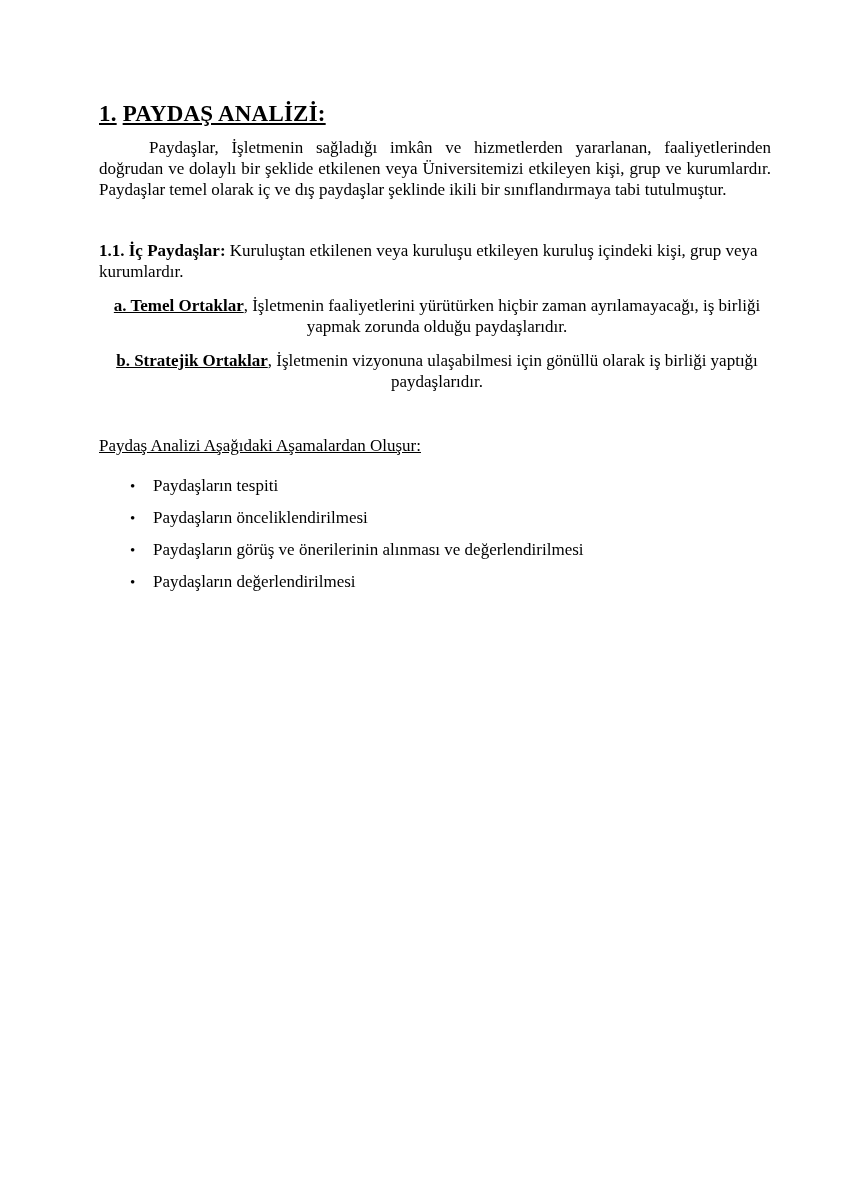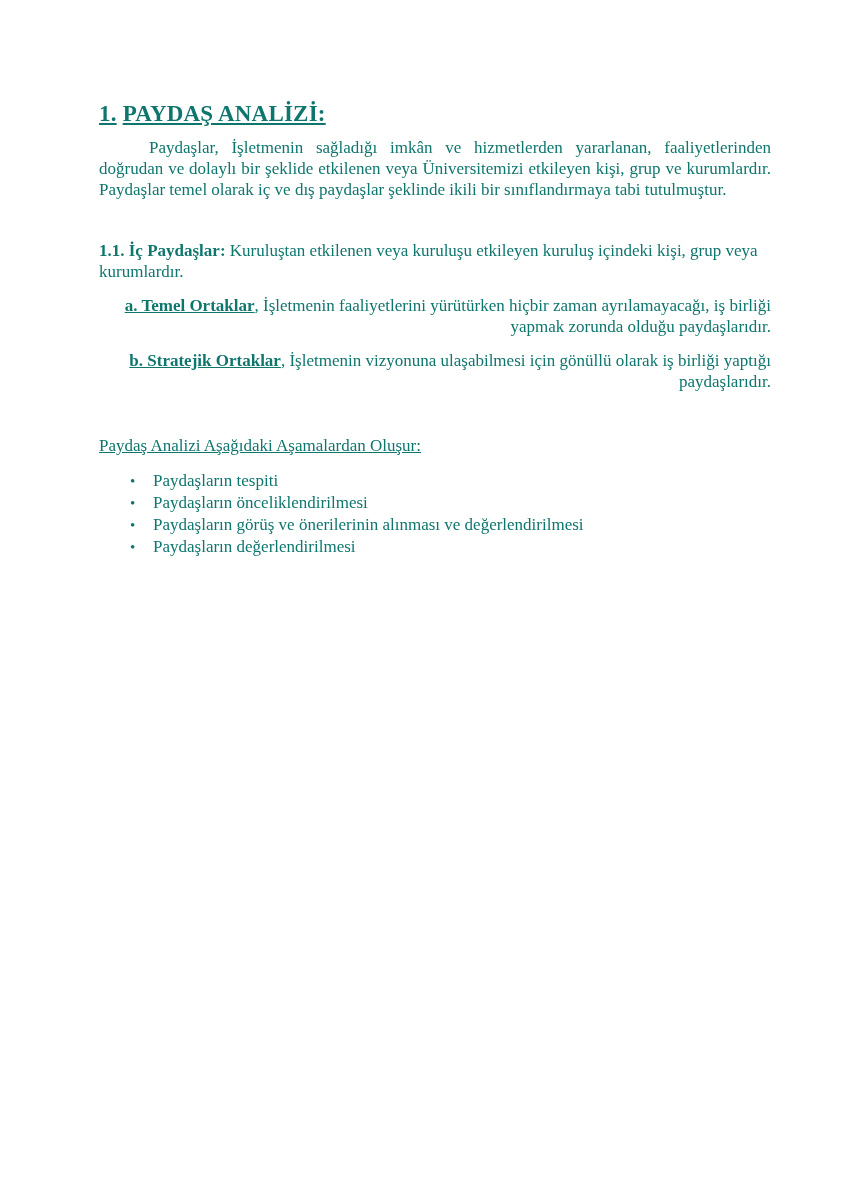--- a/index.html
+++ b/index.html
@@ -6,21 +6,21 @@
     margin: 0;
     padding: 0;
     background: #ffffff;
   }
   .page {
     position: relative;
     width: 849px;
     height: 1200px;
     box-sizing: border-box;
     background: #ffffff;
-    color: #0f766e;
+    color: #000000;
     font-family: "Liberation Serif", serif;
     font-size: 17px;
     line-height: 21px;
     padding: 100px 78px 0 99px;
     overflow: hidden;
   }
   .doc-title {
     font-size: 23px;
     line-height: 27px;
     font-weight: bold;
@@ -43,21 +43,21 @@
   }
   p.subsection {
     margin: 0 0 13px 0;
     text-align: left;
   }
   p.subsection.s12 {
     margin-bottom: 11px;
   }
   p.partner {
     margin: 0 0 13px 4px;
-    text-align: right;
+    text-align: center;
   }
   p.partner.pb {
     margin-bottom: 43px;
   }
   .bold-label {
     font-weight: bold;
   }
   .bold-underline-label {
     font-weight: bold;
     text-decoration: underline;
@@ -65,21 +65,21 @@
   .stages-heading {
     margin: 0 0 14px 0;
     text-decoration: underline;
   }
   ul.stages-list {
     list-style: none;
     margin: 0;
     padding: 0 0 0 31px;
   }
   ul.stages-list li {
-    line-height: 22px;
+    line-height: 31px;
     margin: 0;
   }
   ul.stages-list .bullet {
     display: inline-block;
     width: 23px;
     font-size: 15px;
   }
 </style>
 </head>
 <body>

